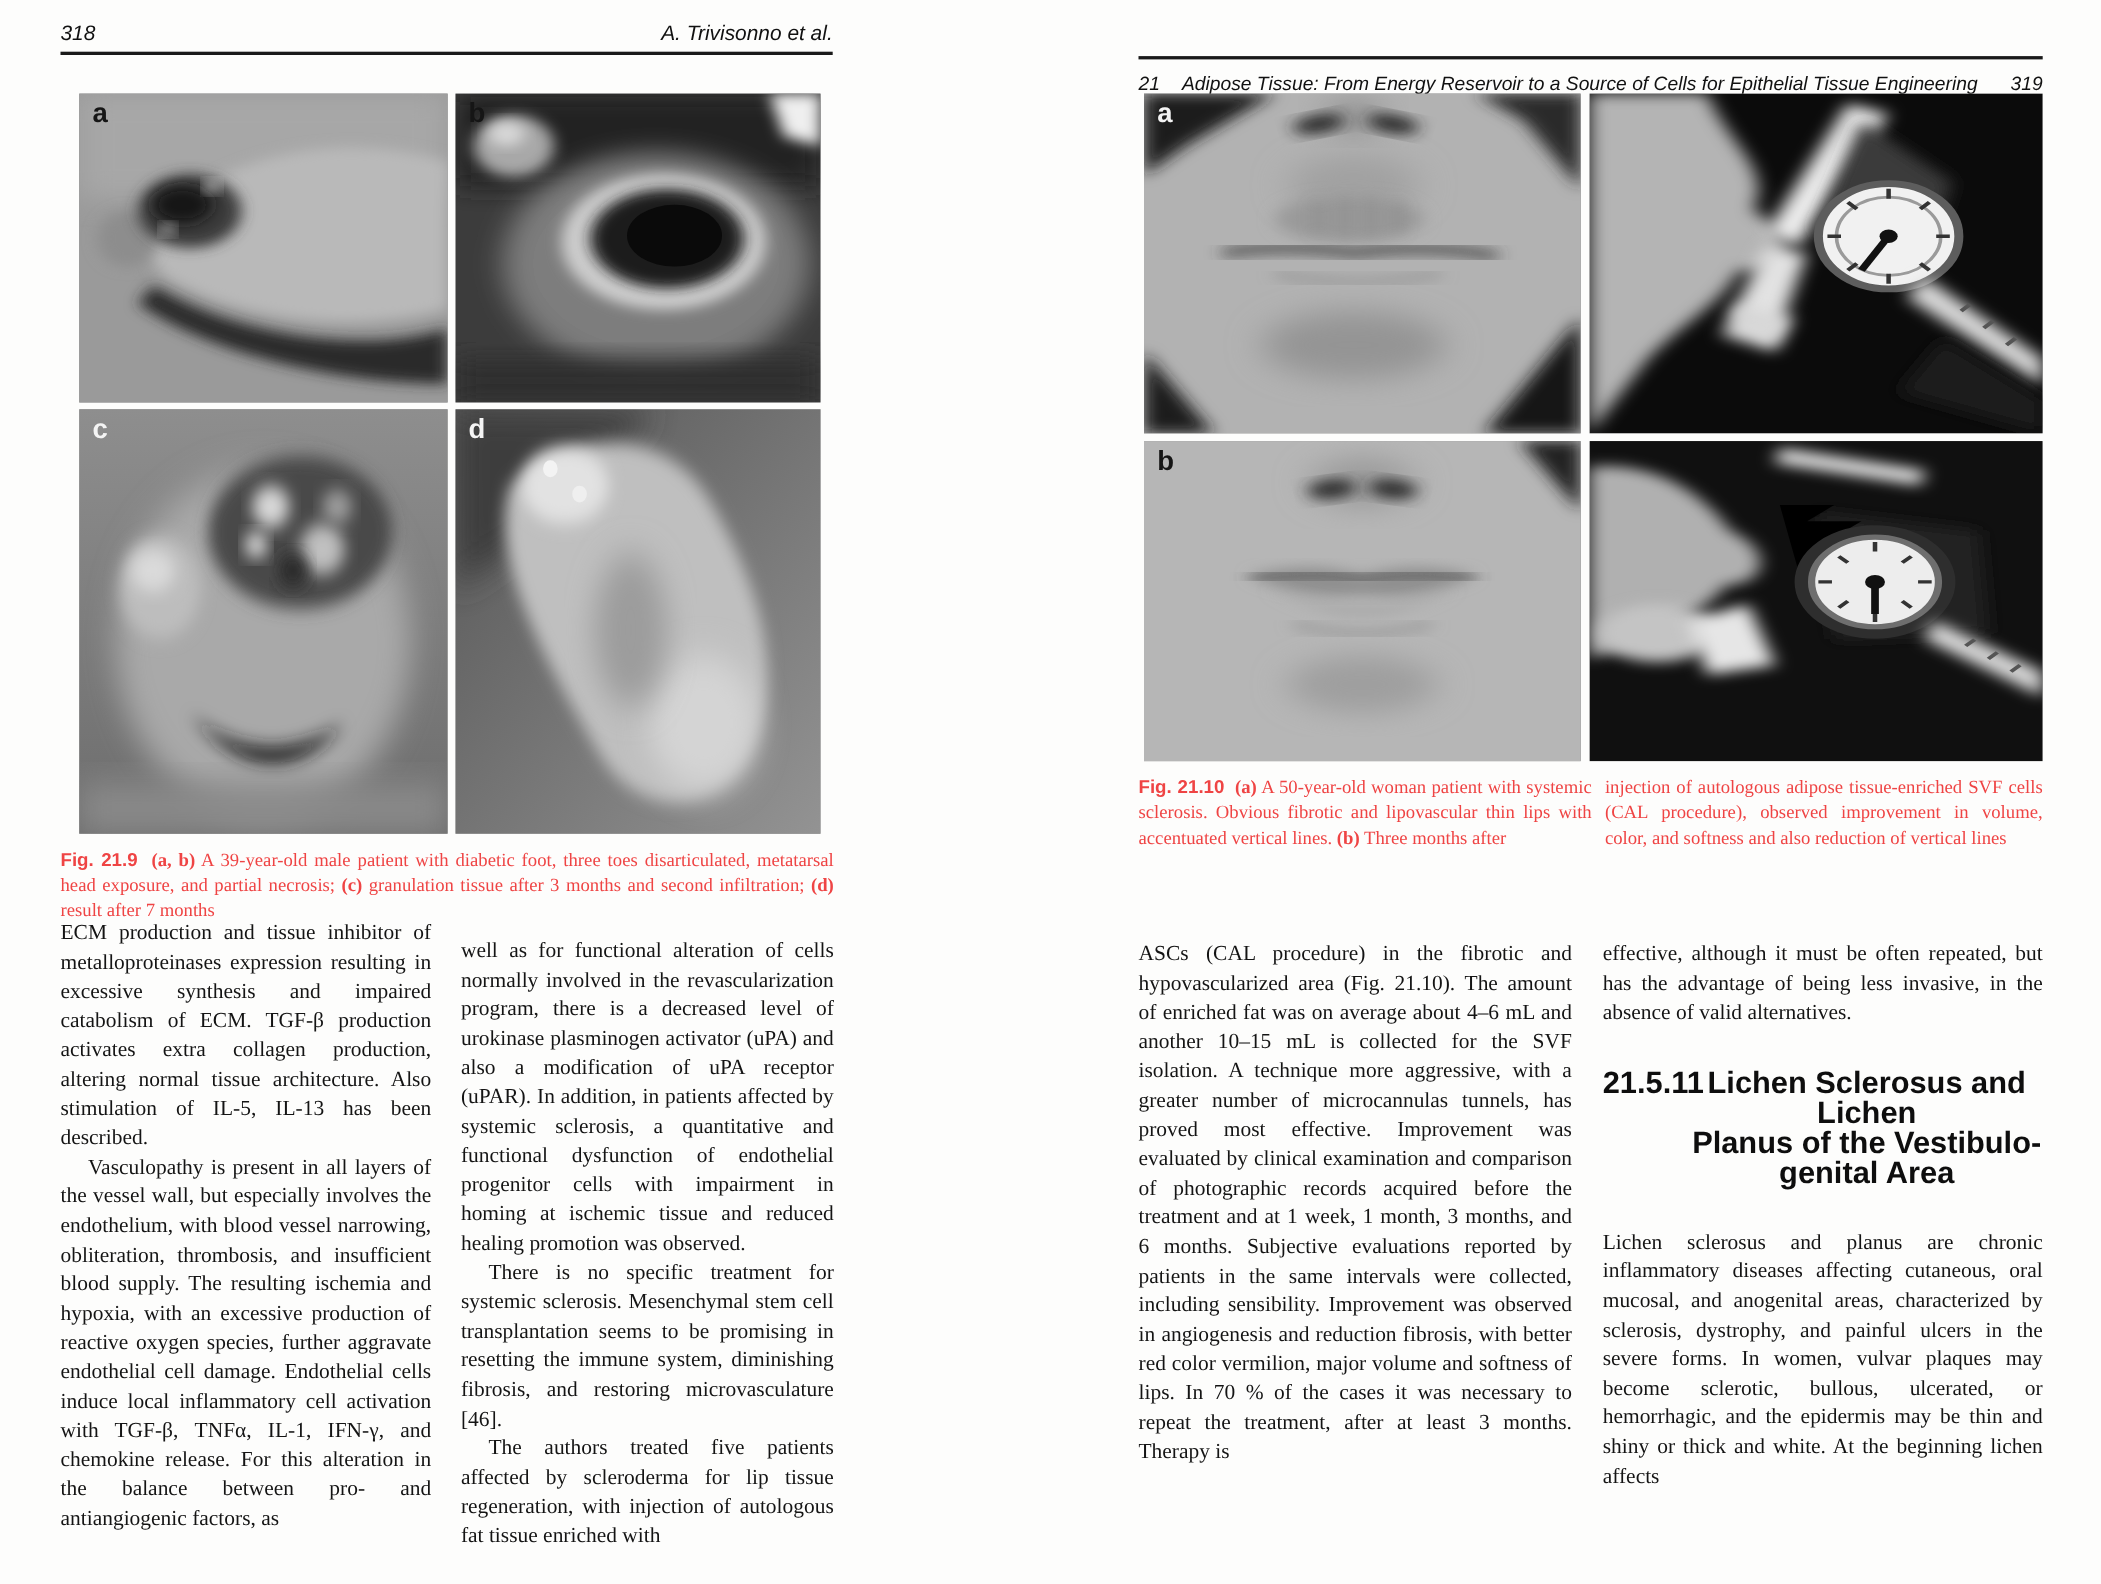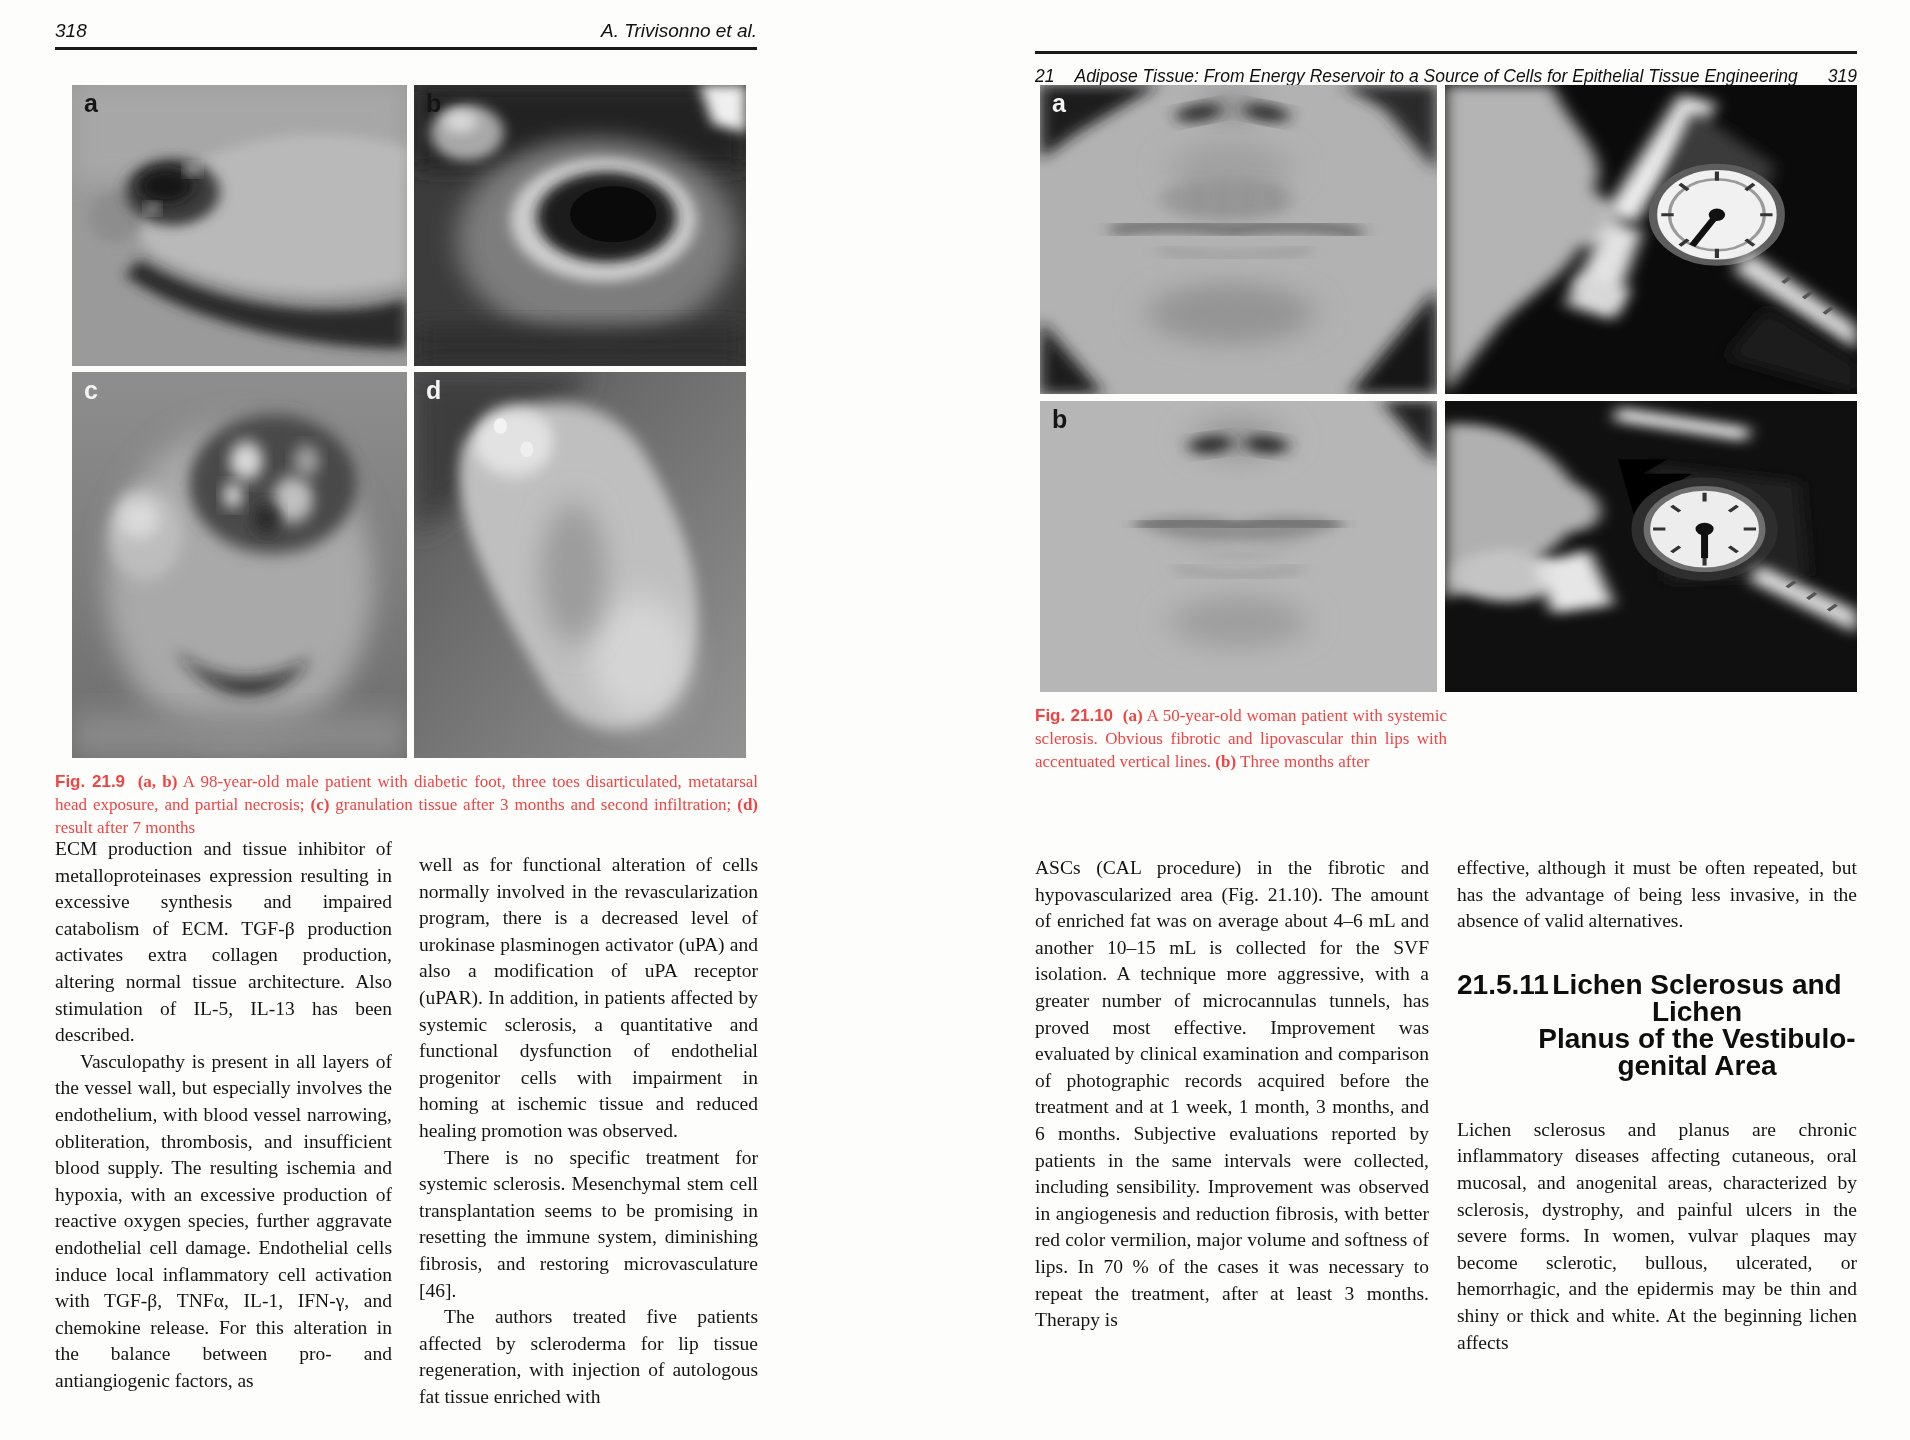--- a/index.html
+++ b/index.html
@@ -122,21 +122,21 @@
       <ellipse cx="30" cy="18" rx="12" ry="9" fill="#e2e2e2" filter="url(#b2)"></ellipse>
       <circle cx="26" cy="14" r="2" fill="#f3f3f3"></circle>
       <circle cx="34" cy="20" r="2" fill="#efefef"></circle>
       <ellipse cx="68" cy="74" rx="15" ry="16" fill="#d4d4d4" filter="url(#b4)"></ellipse>
       <ellipse cx="48" cy="52" rx="10" ry="18" fill="#9c9c9c" filter="url(#b4)"></ellipse>
     </svg>
     <div class="panel-label lab-light">d</div>
   </div>
 
   <div class="caption" style="left:55px;top:771px;width:703px;">
-    <span class="figlab">Fig. 21.9</span>&nbsp;&nbsp;<b>(a, b)</b><span> A 98-year-old male patient with diabetic foot, three toes disarticulated, metatarsal head exposure, and partial necrosis; </span><b>(c)</b><span> granulation tissue after 3 months and second infiltration; </span><b>(d)</b><span> result after 7 months</span>
+    <span class="figlab">Fig. 21.9</span>&nbsp;&nbsp;<b>(a, b)</b><span> A 39-year-old male patient with diabetic foot, three toes disarticulated, metatarsal head exposure, and partial necrosis; </span><b>(c)</b><span> granulation tissue after 3 months and second infiltration; </span><b>(d)</b><span> result after 7 months</span>
   </div>
 
   <div class="bodycol" style="left:55px;top:836px;width:337px;">
     <p>ECM production and tissue inhibitor of metalloproteinases expression resulting in excessive synthesis and impaired catabolism of ECM. TGF-β production activates extra collagen production, altering normal tissue architecture. Also stimulation of IL-5, IL-13 has been described.</p>
     <p class="ind">Vasculopathy is present in all layers of the vessel wall, but especially involves the endothelium, with blood vessel narrowing, obliteration, thrombosis, and insufficient blood supply. The resulting ischemia and hypoxia, with an excessive production of reactive oxygen species, further aggravate endothelial cell damage. Endothelial cells induce local inflammatory cell activation with TGF-β, TNFα, IL-1, IFN-γ, and chemokine release. For this alteration in the balance between pro- and antiangiogenic factors, as</p>
   </div>
   <div class="bodycol" style="left:419px;top:852px;width:339px;">
     <p>well as for functional alteration of cells normally involved in the revascularization program, there is a decreased level of urokinase plasminogen activator (uPA) and also a modification of uPA receptor (uPAR). In addition, in patients affected by systemic sclerosis, a quantitative and functional dysfunction of endothelial progenitor cells with impairment in homing at ischemic tissue and reduced healing promotion was observed.</p>
     <p class="ind">There is no specific treatment for systemic sclerosis. Mesenchymal stem cell transplantation seems to be promising in resetting the immune system, diminishing fibrosis, and restoring microvasculature [46].</p>
     <p class="ind">The authors treated five patients affected by scleroderma for lip tissue regeneration, with injection of autologous fat tissue enriched with</p>
@@ -223,20 +223,23 @@
       <circle cx="63" cy="44" r="2.2" fill="#111"></circle>
       <polygon points="22,56 35,51 41,70 26,73" fill="#e6e6e6" filter="url(#b2)"></polygon>
       <polygon points="76,56 100,72 100,80 74,62" fill="#d8d8d8" filter="url(#b2)"></polygon>
       <path d="M83,64 l2,-2 M88,68 l2,-2 M93,72 l2,-2" stroke="#555" stroke-width="1"></path>
     </svg>
   </div>
 
   <div class="caption" style="left:1035px;top:705px;width:412px;">
     <span class="figlab">Fig. 21.10</span>&nbsp;&nbsp;<b>(a)</b><span> A 50-year-old woman patient with systemic sclerosis. Obvious fibrotic and lipovascular thin lips with accentuated vertical lines. </span><b>(b)</b><span> Three months after</span>
   </div>
+  <div class="caption" style="left:1459px;top:705px;width:398px;">
+    <span>injection of autologous adipose tissue-enriched SVF cells (CAL procedure), observed improvement in volume, color, and softness and also reduction of vertical lines</span>
+  </div>
 
   <div class="bodycol" style="left:1035px;top:855px;width:394px;">
     <p>ASCs (CAL procedure) in the fibrotic and hypovascularized area (Fig. 21.10). The amount of enriched fat was on average about 4–6 mL and another 10–15 mL is collected for the SVF isolation. A technique more aggressive, with a greater number of microcannulas tunnels, has proved most effective. Improvement was evaluated by clinical examination and comparison of photographic records acquired before the treatment and at 1 week, 1 month, 3 months, and 6 months. Subjective evaluations reported by patients in the same intervals were collected, including sensibility. Improvement was observed in angiogenesis and reduction fibrosis, with better red color vermilion, major volume and softness of lips. In 70 % of the cases it was necessary to repeat the treatment, after at least 3 months. Therapy is</p>
   </div>
   <div class="bodycol" style="left:1457px;top:855px;width:400px;">
     <p>effective, although it must be often repeated, but has the advantage of being less invasive, in the absence of valid alternatives.</p>
     <div class="sechead">
       <span class="secnum">21.5.11</span>
       <span class="sectitle">Lichen Sclerosus and Lichen
 Planus of the Vestibulo-

